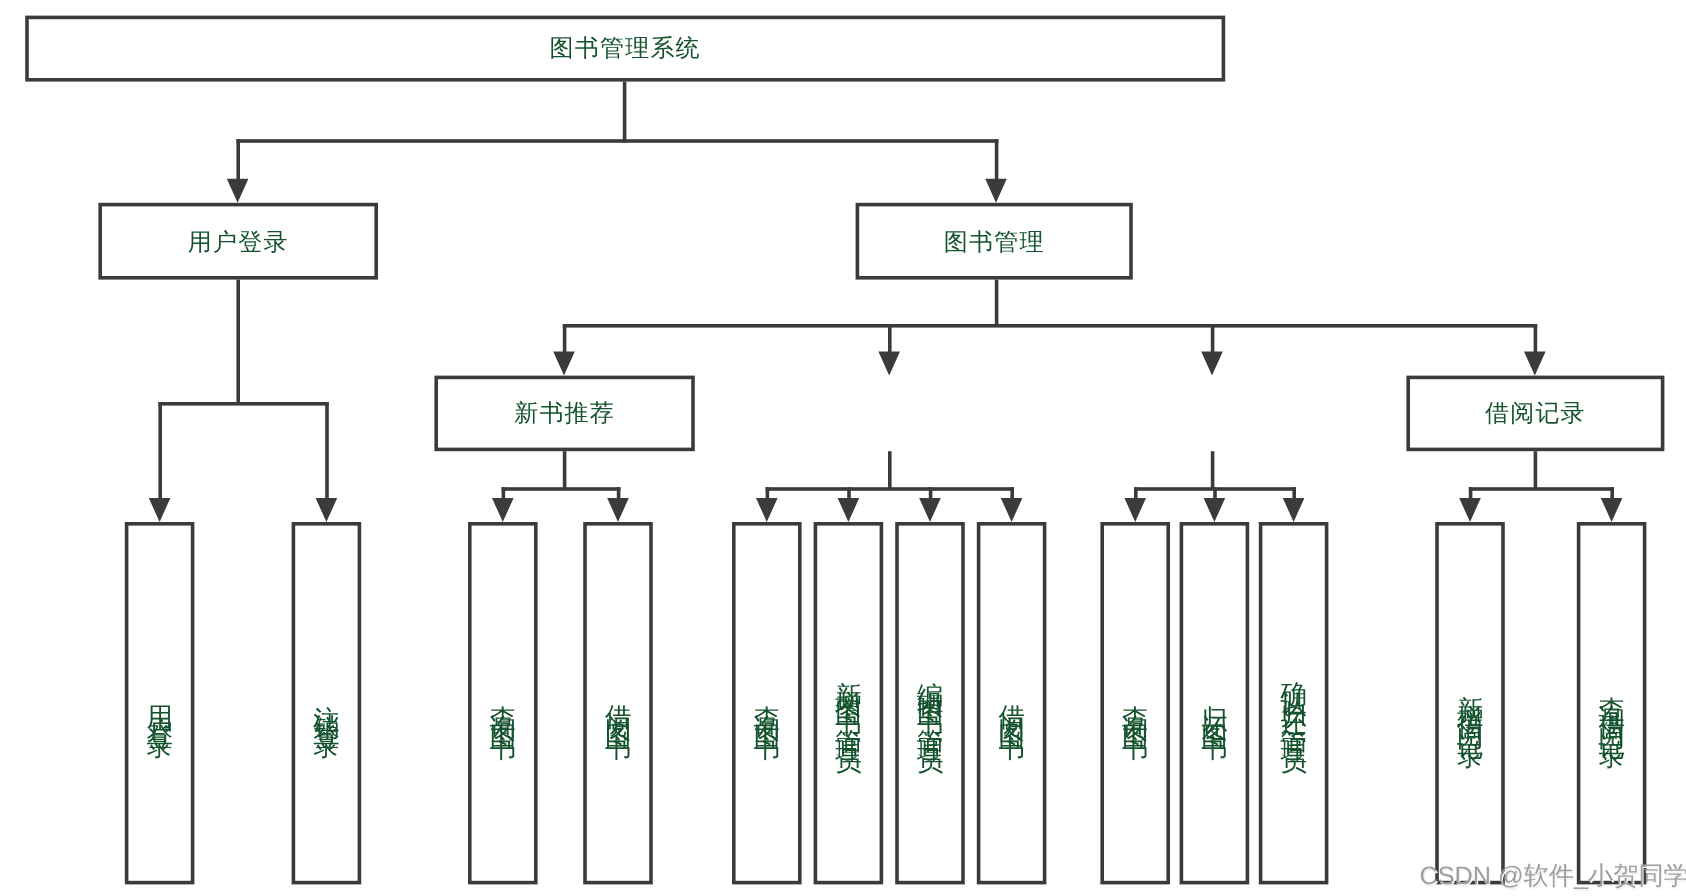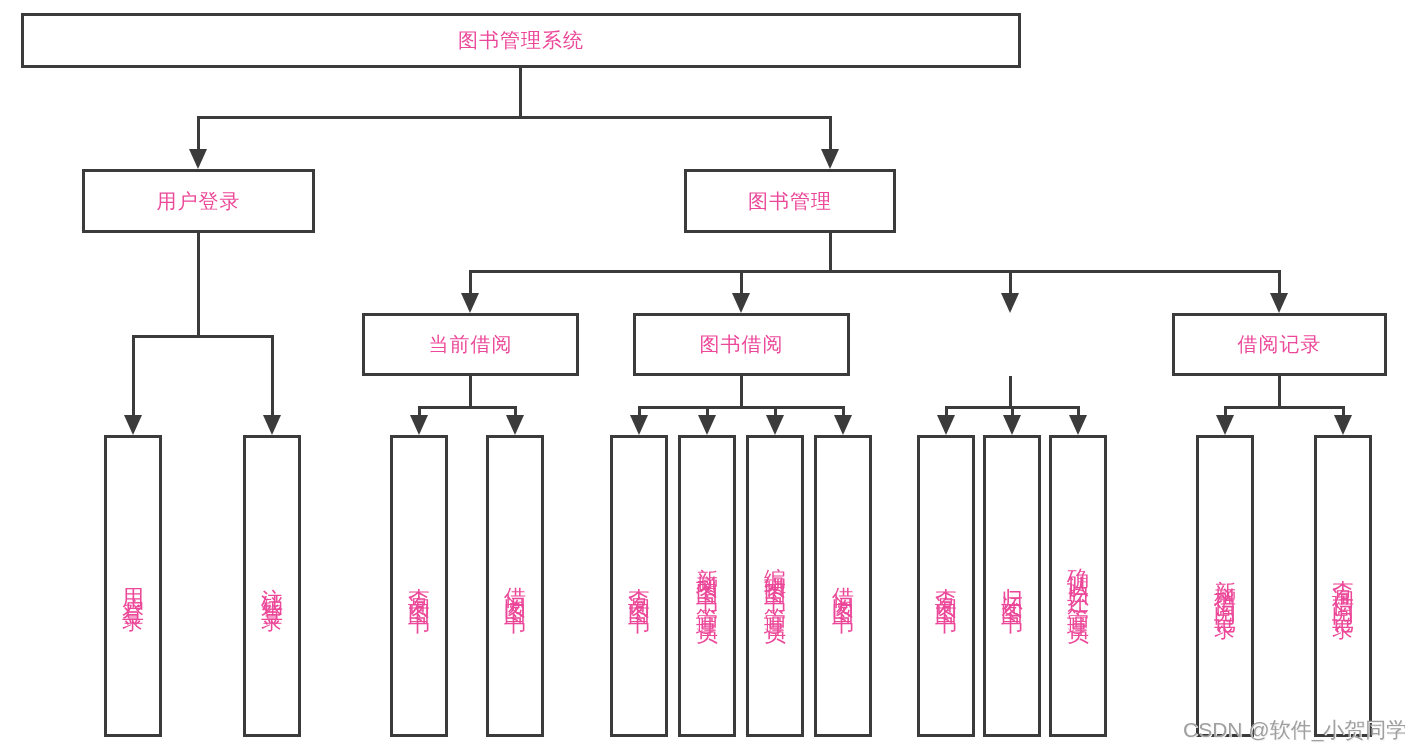--- a/index.html
+++ b/index.html
@@ -11,21 +11,21 @@
     overflow:hidden;
   }
   .node{
     position:absolute;
     box-sizing:border-box;
     border:3px solid #3b3b3b;
     background:#ffffff;
     display:flex;
     align-items:center;
     justify-content:center;
-    color:#ec4899;
+    color:#14532d;
   }
   .node-h span{
     font-size:20px;
     letter-spacing:1px;
     white-space:nowrap;
   }
   .node-v span{
     writing-mode:vertical-rl;
     text-orientation:mixed;
     font-size:22px;
@@ -57,29 +57,26 @@
 
 <div class="canvas">
 
   <div class="node node-h" style="left:21px;top:13px;width:1000px;height:55px">
     <span>图书管理系统</span>
   </div>
 
   <div class="node node-h" style="left:82px;top:169px;width:233px;height:64px">
     <span>用户登录</span>
   </div>
-  <div class="node node-h" style="left:684px;top:169px;width:212px;height:64px">
+  <div class="node node-h" style="left:713px;top:169px;width:231px;height:64px">
     <span>图书管理</span>
   </div>
 
   <div class="node node-h" style="left:362px;top:313px;width:217px;height:63px">
-    <span>当前借阅</span>
-  </div>
-  <div class="node node-h" style="left:633px;top:313px;width:217px;height:63px">
-    <span>图书借阅</span>
+    <span>新书推荐</span>
   </div>
   <div class="node node-h" style="left:1172px;top:313px;width:215px;height:63px">
     <span>借阅记录</span>
   </div>
 
   <div class="node node-v" style="left:104px;top:435px;width:58px;height:302px">
     <span>用户登录</span>
   </div>
   <div class="node node-v" style="left:243px;top:435px;width:58px;height:302px">
     <span>注销登录</span>

